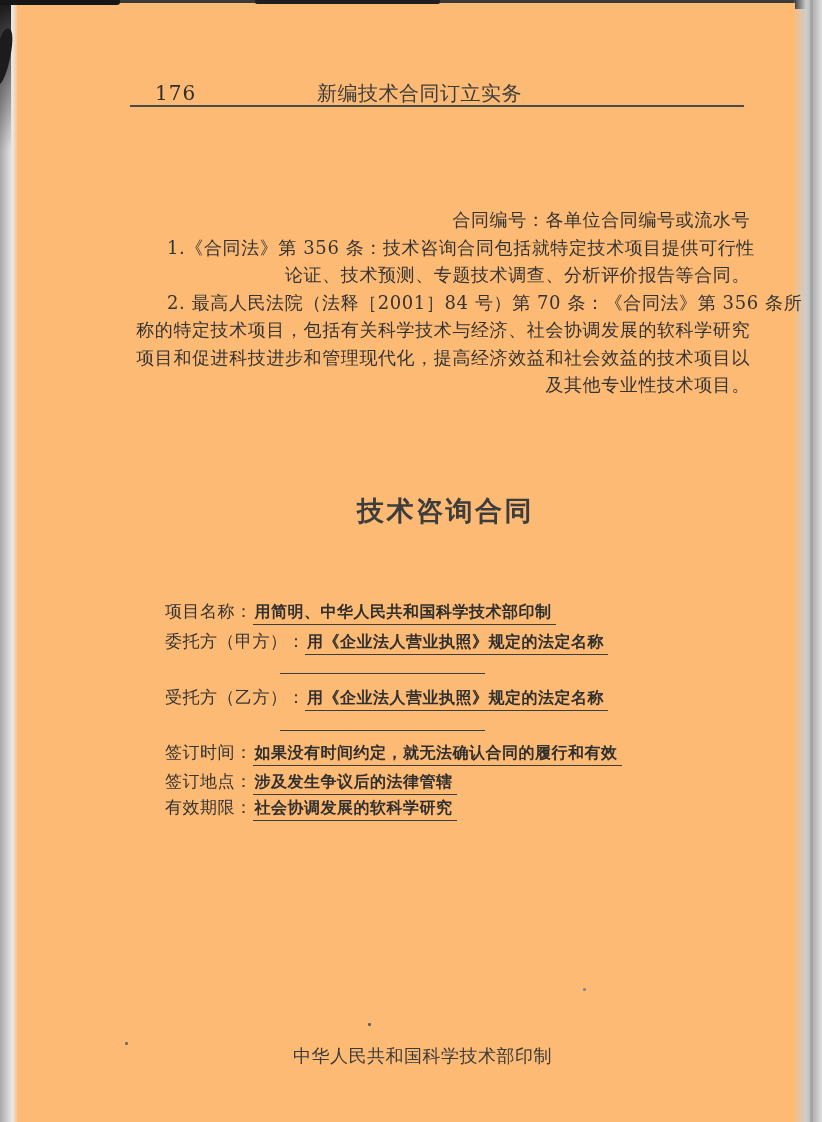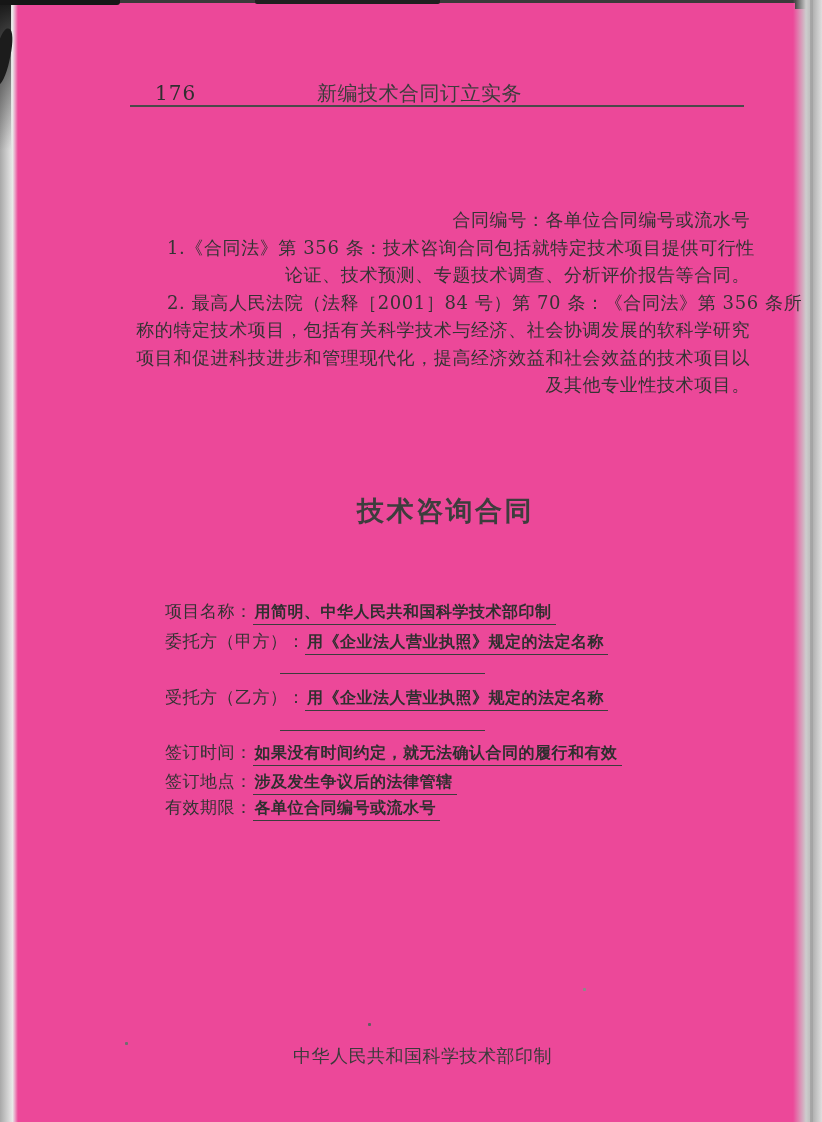--- a/index.html
+++ b/index.html
@@ -1,19 +1,19 @@
 <!DOCTYPE html>
 <html><head>
 <meta charset="utf-8">
 <style>
   html,body{margin:0;padding:0;background:#ffffff;}
   .page{
     position:relative;
     width:822px;height:1122px;
-    background:#ec4899;
+    background:#fdba74;
     overflow:hidden;
     font-family:"DejaVu Serif", serif;
     color:#333333;
   }
   
   .edge-top{position:absolute;left:0;top:0;width:822px;height:3px;background:#3a3a3a;}
   .edge-top-seg1{position:absolute;left:0;top:0;width:120px;height:5px;background:#161616;border-radius:0 0 3px 0;}
   .edge-top-seg2{position:absolute;left:255px;top:0;width:185px;height:4px;background:#1f1f1f;border-radius:0 0 2px 2px;}
   .edge-top-seg3{position:absolute;left:795px;top:0;width:27px;height:9px;background:#2e2e2e;}
   .edge-left{position:absolute;left:0;top:0;width:18px;height:1122px;
@@ -117,18 +117,18 @@
 
   <div class="field-row row-5">
     <span class="label">签订地点：</span><span class="value">涉及发生争议后的法律管辖</span>
   </div>
 
   <div class="field-row row-4">
     <span class="label">签订时间：</span><span class="value">如果没有时间约定，就无法确认合同的履行和有效</span>
   </div>
 
   <div class="field-row row-6">
-    <span class="label">有效期限：</span><span class="value">各单位合同编号或流水号</span>
+    <span class="label">有效期限：</span><span class="value">社会协调发展的软科学研究</span>
   </div>
 
   <div class="footer-imprint">中华人民共和国科学技术部印制</div>
 
 </div>
 
 </body></html>

